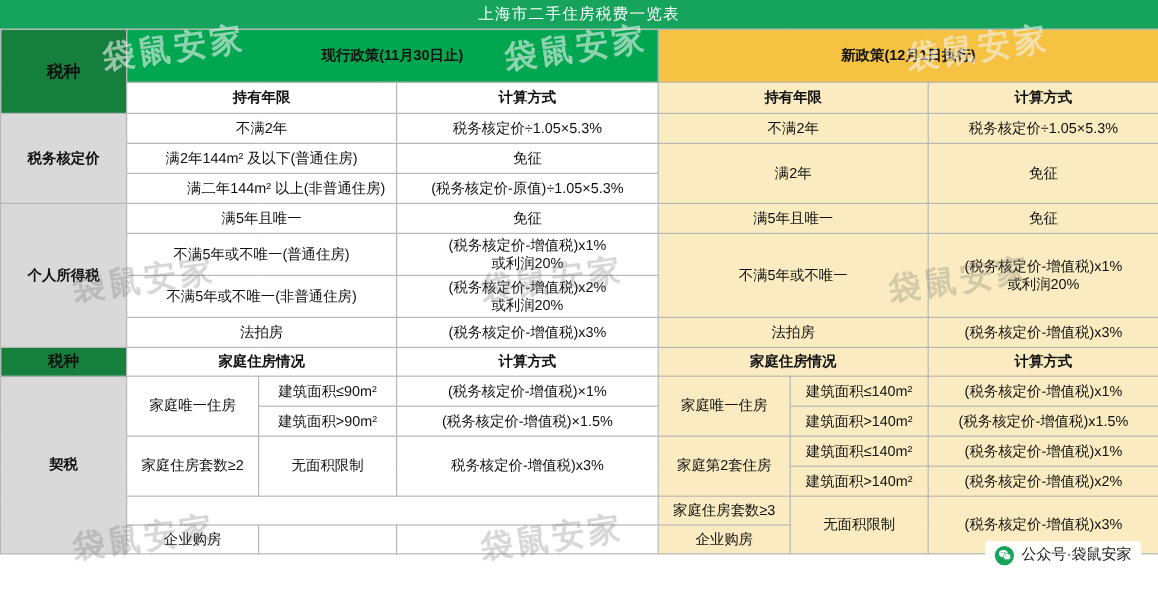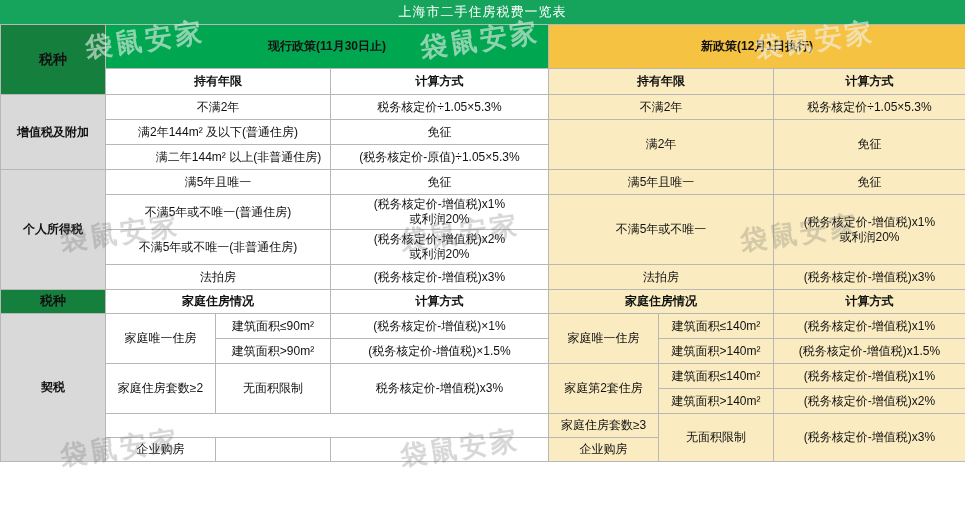--- a/index.html
+++ b/index.html
@@ -136,21 +136,21 @@
       </tr>
 
       <tr>
         <td class="cell-white" colspan="2" style="height:26px;font-weight:bold;">持有年限</td>
         <td class="cell-white" style="font-weight:bold;">计算方式</td>
         <td class="cell-yellow" colspan="2" style="height:26px;font-weight:bold;">持有年限</td>
         <td class="cell-yellow" style="font-weight:bold;">计算方式</td>
       </tr>
 
       <tr>
-        <td class="rowlabel" rowspan="3">增值税及附加</td>
+        <td class="rowlabel" rowspan="3">税务核定价</td>
         <td class="cell-white" colspan="2" style="height:25px;">不满2年</td>
         <td class="cell-white">税务核定价÷1.05×5.3%</td>
         <td class="cell-yellow" colspan="2" style="height:25px;">不满2年</td>
         <td class="cell-yellow">税务核定价÷1.05×5.3%</td>
       </tr>
       <tr>
         <td class="cell-white small" colspan="2" style="height:25px;margin-left:44px;">满2年144m² 及以下(普通住房)</td>
         <td class="cell-white">免征</td>
         <td class="cell-yellow" colspan="2" rowspan="2">满2年</td>
         <td class="cell-yellow" rowspan="2">免征</td>
@@ -239,15 +239,28 @@
 
   <div class="wm wm1">袋鼠安家</div>
   <div class="wm wm2">袋鼠安家</div>
   <div class="wm wm3">袋鼠安家</div>
   <div class="wm dark wm4">袋鼠安家</div>
   <div class="wm dark wm5">袋鼠安家</div>
   <div class="wm dark wm6">袋鼠安家</div>
   <div class="wm dark wm7">袋鼠安家</div>
   <div class="wm dark wm8">袋鼠安家</div>
 
+  <div class="account-badge">
+    <span class="wechat-dot">
+      <svg width="11" height="11" viewBox="0 0 16 16">
+        <ellipse cx="6" cy="6.2" rx="5.4" ry="4.4" fill="#ffffff"></ellipse>
+        <ellipse cx="10.4" cy="10" rx="4.6" ry="3.8" fill="#ffffff" stroke="#16a45c" stroke-width="0.8"></ellipse>
+        <circle cx="4.3" cy="5.2" r="0.8" fill="#16a45c"></circle>
+        <circle cx="7.7" cy="5.2" r="0.8" fill="#16a45c"></circle>
+        <circle cx="9" cy="9.3" r="0.6" fill="#16a45c"></circle>
+        <circle cx="11.8" cy="9.3" r="0.6" fill="#16a45c"></circle>
+      </svg>
+    </span>
+    <span>公众号·袋鼠安家</span>
+  </div>
 
 
 </div>
 
 </body></html>

